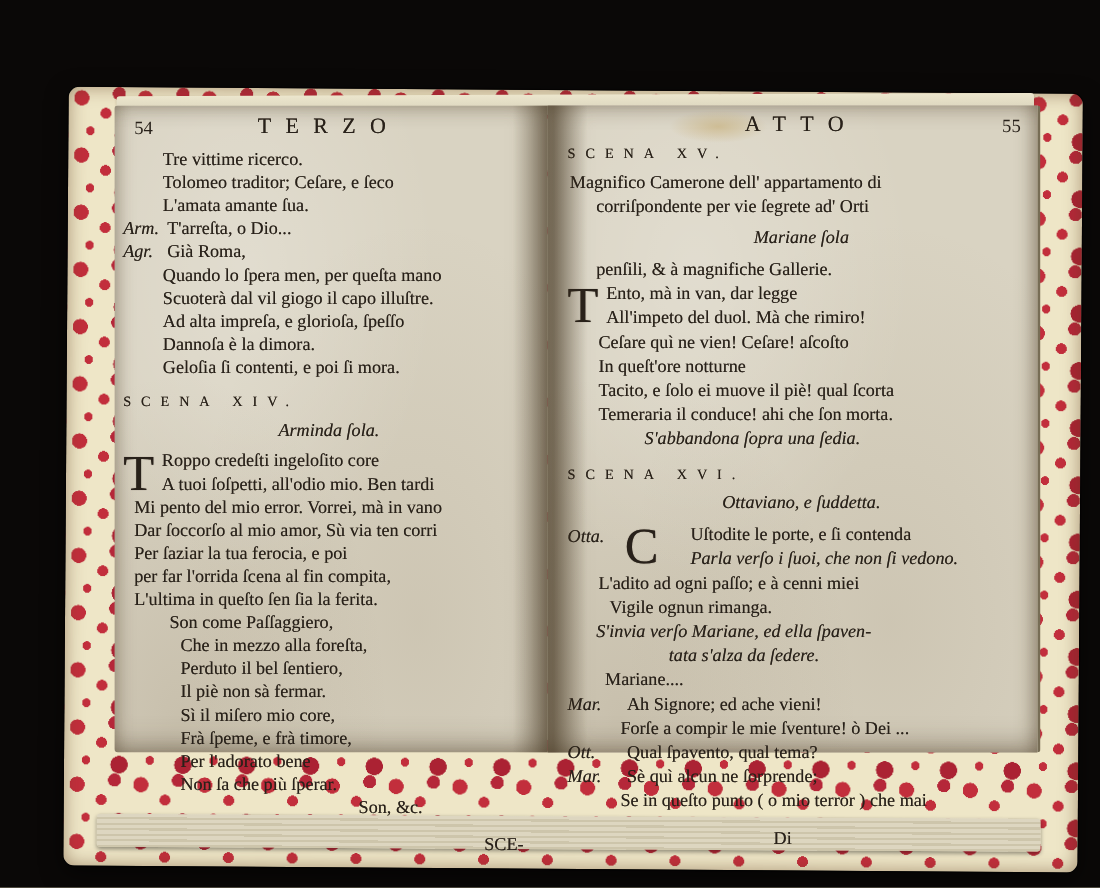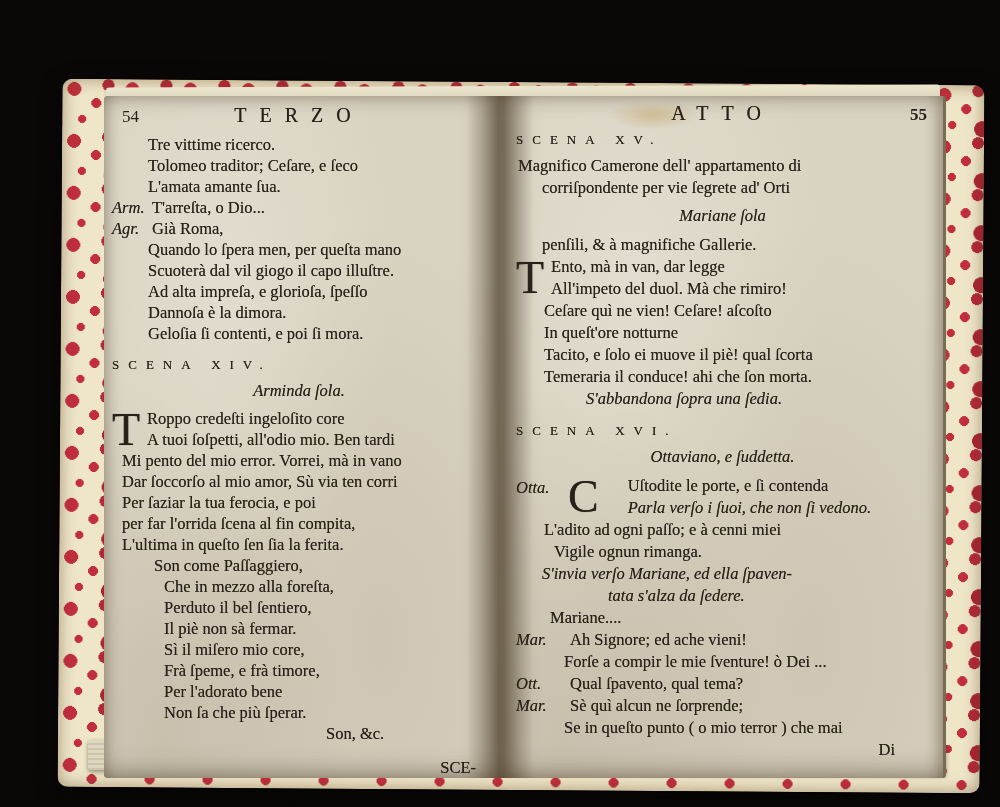--- a/index.html
+++ b/index.html
@@ -40,21 +40,21 @@
     box-shadow:0 2px 4px rgba(0,0,0,.4);
   }
   .top-fold{
     position:absolute;left:106px;top:86px;width:834px;height:18px;
     transform:rotate(-.2deg);border-radius:3px;
     background:linear-gradient(180deg,#ece6cd,#d6d0b9);
     box-shadow:0 1px 2px rgba(80,60,35,.4);
   }
 
   
-  .pages{position:absolute;left:104px;top:96px;width:842px;height:682px;display:flex;}
+  .pages{position:absolute;left:104px;top:96px;width:842px;height:588px;display:flex;}
   .page{position:relative;height:100%;}
   .page-bg{
     background:
       radial-gradient(ellipse at 30% 25%, rgba(255,255,255,.22), transparent 45%),
       radial-gradient(ellipse at 70% 80%, rgba(120,100,70,.12), transparent 55%),
       radial-gradient(ellipse at 15% 95%, rgba(110,90,60,.16), transparent 40%),
       var(--page);
   }
   .page.left{
     width:394px;border-radius:3px 0 0 3px;
@@ -76,31 +76,31 @@
     position:absolute;left:362px;top:0;width:68px;height:100%;pointer-events:none;
     background:linear-gradient(to right,transparent,rgba(58,44,24,.35) 42%,rgba(58,44,24,.45) 55%,transparent);
   }
   .stain{
     position:absolute;left:110px;top:4px;width:90px;height:30px;
     background:radial-gradient(ellipse,rgba(190,158,88,.45),transparent 70%);
   }
 
   
   .inner{position:absolute;inset:0;padding:8px 12px 0 8px;}
-  .page.right .inner{padding:6px 14px 0 18px;}
+  .page.right .inner{padding:6px 2px 0 18px;}
   .line{font-size:16.5px;line-height:21px;white-space:nowrap;
         text-shadow:0 0 .5px rgba(45,35,22,.65);}
   .page.right .line{line-height:22px;}
 
   .head-row{position:relative;height:26px;margin-bottom:4px;}
   .rhead{position:absolute;left:0;right:0;text-align:center;
          letter-spacing:13px;font-size:20px;text-shadow:0 0 .6px rgba(45,35,22,.7);}
   .pnum{position:absolute;top:3px;font-size:17px;}
   .page.left .pnum{left:10px;}
-  .page.right .pnum{right:2px;font-weight:bold;}
+  .page.right .pnum{right:13px;}
 
   .v{margin-left:36px;}
   .sp{font-style:italic;display:inline-block;width:40px;}
   .flush{margin-left:10px;}
   .scene-head{text-align:left;letter-spacing:9px;font-size:13px;margin:13px 0 7px;
               text-shadow:0 0 .6px rgba(45,35,22,.7);}
   .scene-sub{text-align:center;font-style:italic;margin-bottom:7px;}
   .dc{float:left;font-size:46px;line-height:37px;margin:3px 7px 0 0;
       text-shadow:0 0 .7px rgba(45,35,22,.8);}
   .aria{margin-left:52px;}
@@ -115,21 +115,21 @@
   .note-c{font-style:italic;margin-left:70px;}
   .note1{font-style:italic;margin-left:26px;}
   .note2{font-style:italic;margin-left:92px;}
   .o-block{display:flex;align-items:flex-start;margin-top:2px;}
   .o-sp{font-style:italic;width:52px;flex:none;padding-top:2px;}
   .o-lines{flex:1;margin-left:22px;}
   .call{margin-left:34px;}
   .vig{margin-left:38px;}
   .d-sp{font-style:italic;display:inline-block;width:54px;}
   .d-cont{margin-left:48px;}
-  .sig{text-align:right;padding-right:34px;}
+  .sig{text-align:center;padding-right:34px;margin-top:12px;}
 </style>
 </head>
 <body>
 
 <div class="stage">
 
   <div class="cover"></div>
   <div class="bottom-edges"></div>
   <div class="top-fold"></div>
 

